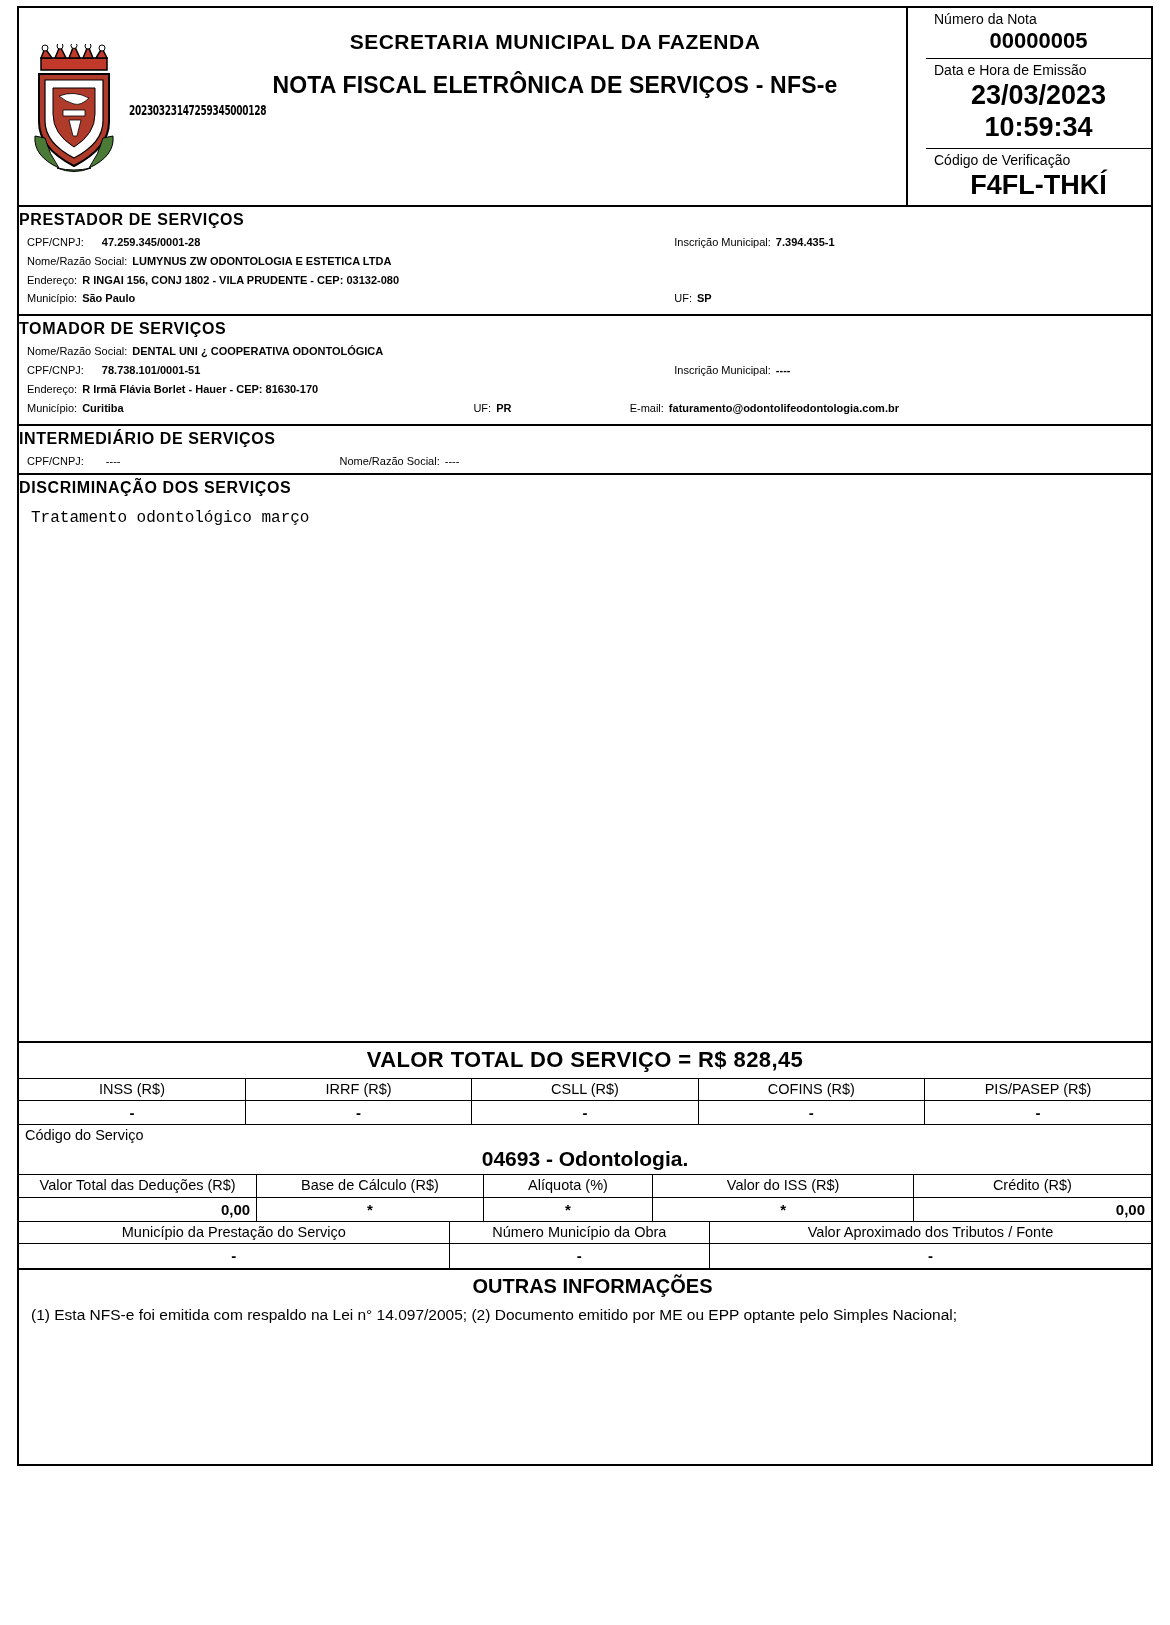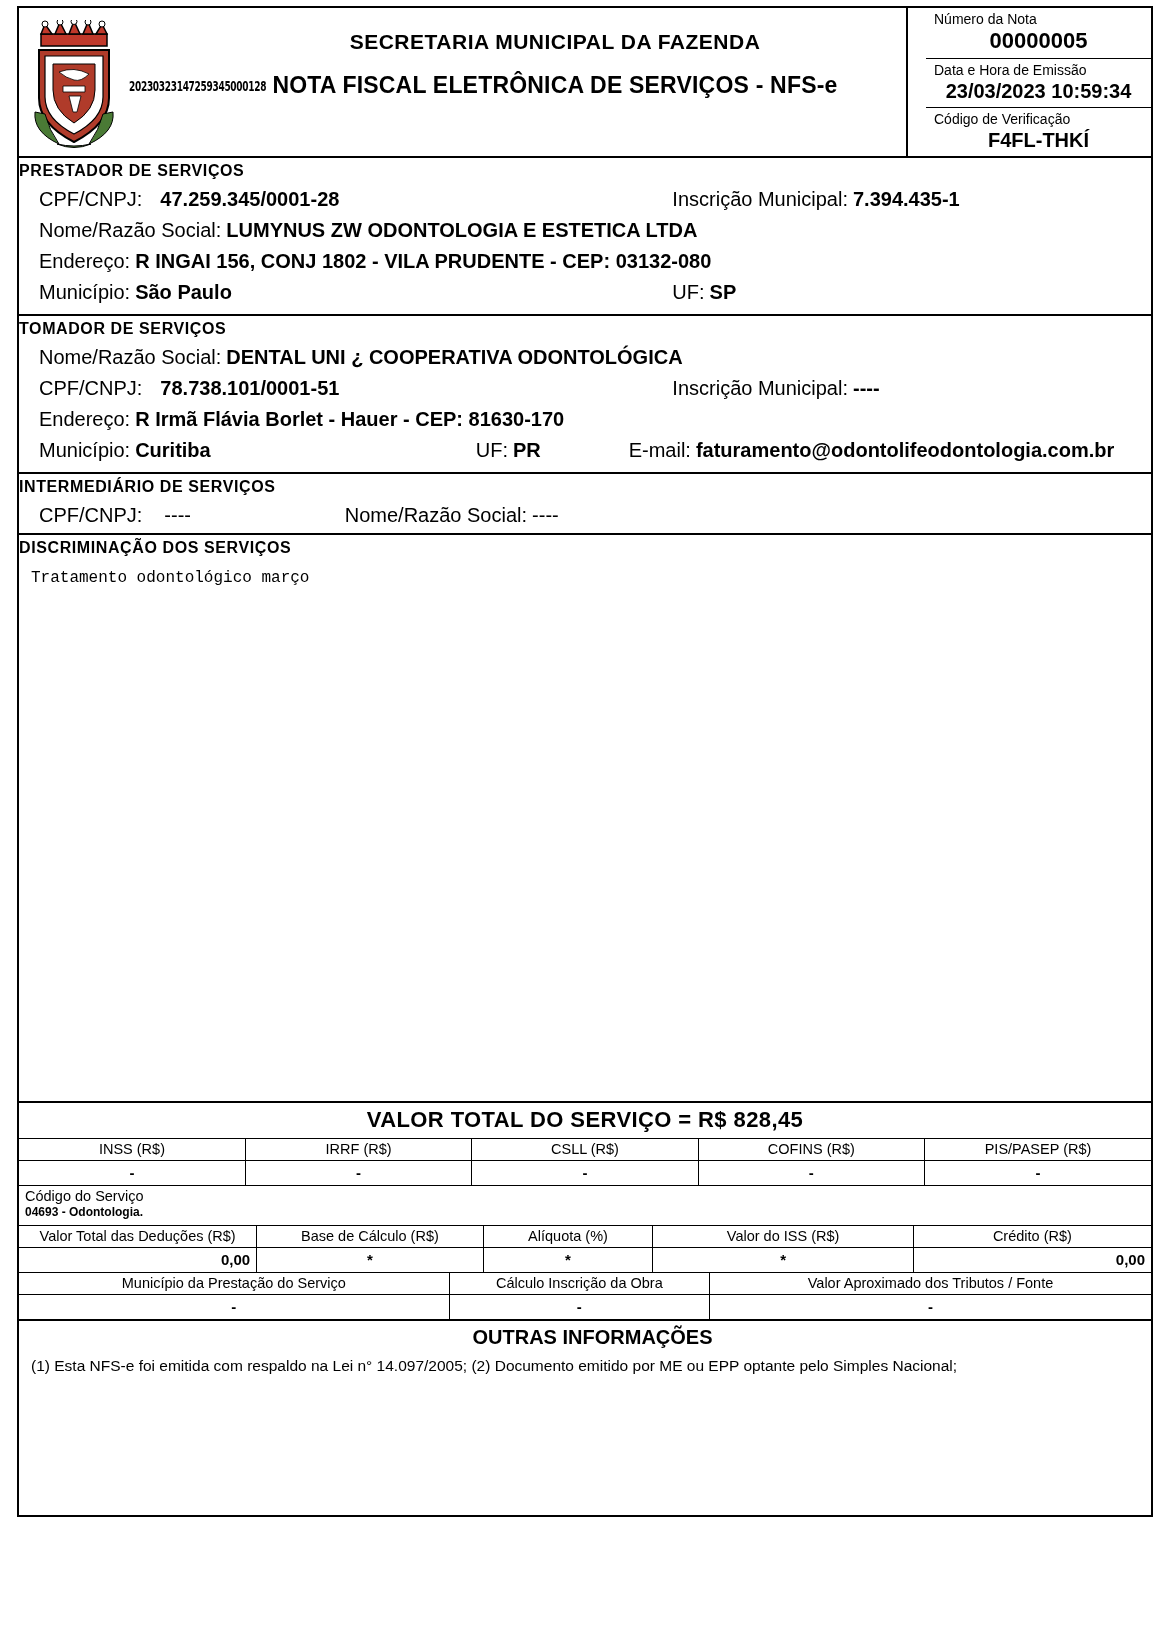--- a/index.html
+++ b/index.html
@@ -94,38 +94,38 @@
   .meta-label {
     font-size: 14px;
     line-height: 1.2;
   }
   .meta-value {
     font-size: 22px;
     font-weight: bold;
     text-align: center;
     line-height: 1.2;
   }
-  .meta-value.small { font-size: 20px; }
+  .meta-value.small { font-size: 27px; }
 
   
   .section-title {
     text-align: left;
     font-size: 16px;
     font-weight: bold;
     letter-spacing: 0.6px;
     padding: 4px 0 4px 0;
   }
   .block {
     border-bottom: 2px solid #000;
     padding: 0 0 6px 0;
   }
   .row {
     display: flex;
-    padding: 2px 20px;
-    font-size: 20px;
+    padding: 2px 8px;
+    font-size: 11px;
     line-height: 1.35;
   }
   .lbl { font-weight: normal; }
   .val { font-weight: bold; margin-left: 5px; }
   .col-left { flex: 0 0 58%; display: flex; }
   .col-right { flex: 1; display: flex; }
   .col-mid { flex: 0 0 22%; display: flex; }
 
   
   .discrim-body {
@@ -168,21 +168,21 @@
   }
   .cellval {
     font-size: 15px;
     text-align: center;
     font-weight: bold;
     line-height: 1.3;
     min-height: 18px;
   }
   .cellval.right { text-align: right; }
   .cellhead.left { text-align: left; }
-  .cellval.left { text-align: left; font-size: 12px; }
+  .cellval.left { text-align: center; font-size: 21px; }
 
   
   .outras-title {
     text-align: center;
     font-size: 20px;
     font-weight: bold;
     padding: 5px 0 4px 15px;
     border-top: 1px solid #000;
   }
   .outras-body {
@@ -389,21 +389,21 @@
         <td class="cellval">*</td>
         <td class="cellval right">0,00</td>
       </tr>
     </tbody>
       </table>
 
     <table class="grid">
       <tbody>
           <tr>
         <td class="cellhead" style="width:38%">Município da Prestação do Serviço</td>
-        <td class="cellhead" style="width:23%">Cálculo Inscrição da Obra</td>
+        <td class="cellhead" style="width:23%">Número Município da Obra</td>
         <td class="cellhead" style="width:39%">Valor Aproximado dos Tributos / Fonte</td>
       </tr>
       <tr>
         <td class="cellval">-</td>
         <td class="cellval">-</td>
         <td class="cellval">-</td>
       </tr>
     </tbody>
       </table>
 

